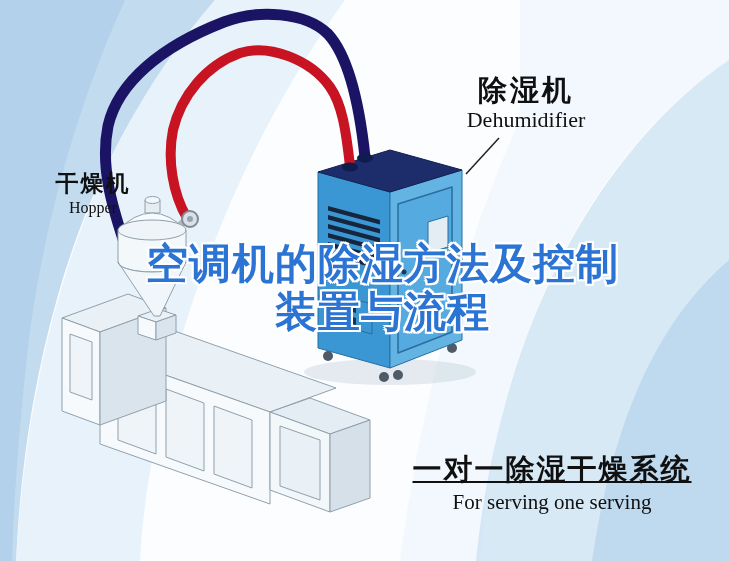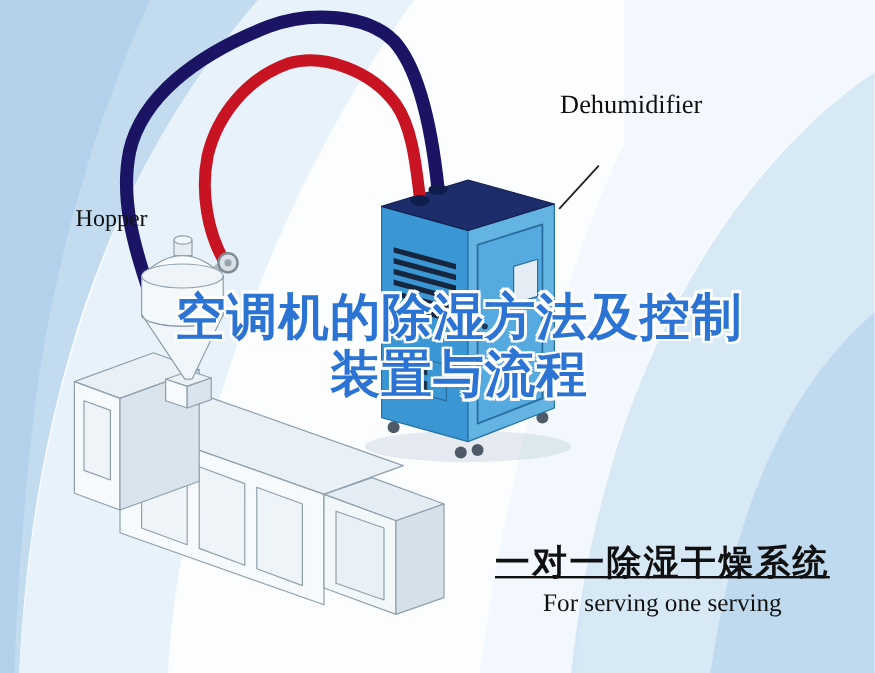--- a/index.html
+++ b/index.html
@@ -9,21 +9,21 @@
   }
   svg.layer{position:absolute;left:0;top:0;width:729px;height:561px;display:block;}
   .floating{position:absolute;z-index:5;text-align:center;color:#101010;}
   .floating .zh{font-weight:bold;}
   .floating .en{font-family:"Liberation Serif",serif;text-align:center;}
   .label-dehumidifier{left:437px;top:74px;width:178px;}
   .label-dehumidifier .zh{font-size:29px;letter-spacing:3px;line-height:1.15;}
   .label-dehumidifier .en{font-size:22px;line-height:1.2;}
   .label-hopper{left:44px;top:170px;width:98px;}
   .label-hopper .zh{font-size:23px;letter-spacing:2px;line-height:1.2;}
-  .label-hopper .en{font-size:20px;line-height:1.2;}
+  .label-hopper .en{font-size:16px;line-height:1.2;}
   .page-title{
     left:0;right:0;top:240px;
     font-size:42px;font-weight:bold;letter-spacing:1px;
     color:#2b74d4;line-height:1.15;
     text-shadow:-2px -2px 0 #fff,2px -2px 0 #fff,-2px 2px 0 #fff,2px 2px 0 #fff,
                  0 -2px 0 #fff,0 2px 0 #fff,-2px 0 0 #fff,2px 0 0 #fff;
     margin-left:36px;
   }
   .caption{left:406px;top:452px;width:292px;}
   .caption .zh{font-size:29px;letter-spacing:2px;line-height:1.2;text-decoration:underline;}
@@ -112,24 +112,26 @@
       <rect x="145" y="200" width="15" height="13" fill="#e7eef3"></rect>
       <ellipse cx="152.5" cy="200" rx="7.5" ry="3.5" fill="#f2f7fa"></ellipse>
       <path d="M118,230 Q152,196 186,230 Z" fill="#f7fbfd"></path>
       <path d="M118,230 L118,262 A34,10 0 0 0 186,262 L186,230 Z" fill="#f3f8fb"></path>
       <ellipse cx="152" cy="230" rx="34" ry="10" fill="#eef4f8"></ellipse>
       <path d="M118,262 A34,10 0 0 0 186,262 L160,316 L154,316 Z" fill="#f0f6fa"></path>
     </g>
   </svg>
 
   <div class="floating label-dehumidifier">
+    <div class="zh">除湿机</div>
     <div class="en">Dehumidifier</div>
   </div>
 
   <div class="floating label-hopper">
+    <div class="zh">干燥机</div>
     <div class="en">Hopper</div>
   </div>
 
   <div class="floating page-title">
     <div>空调机的除湿方法及控制</div>
     <div>装置与流程</div>
   </div>
 
   <div class="floating caption">
     <div class="zh">一对一除湿干燥系统</div>

